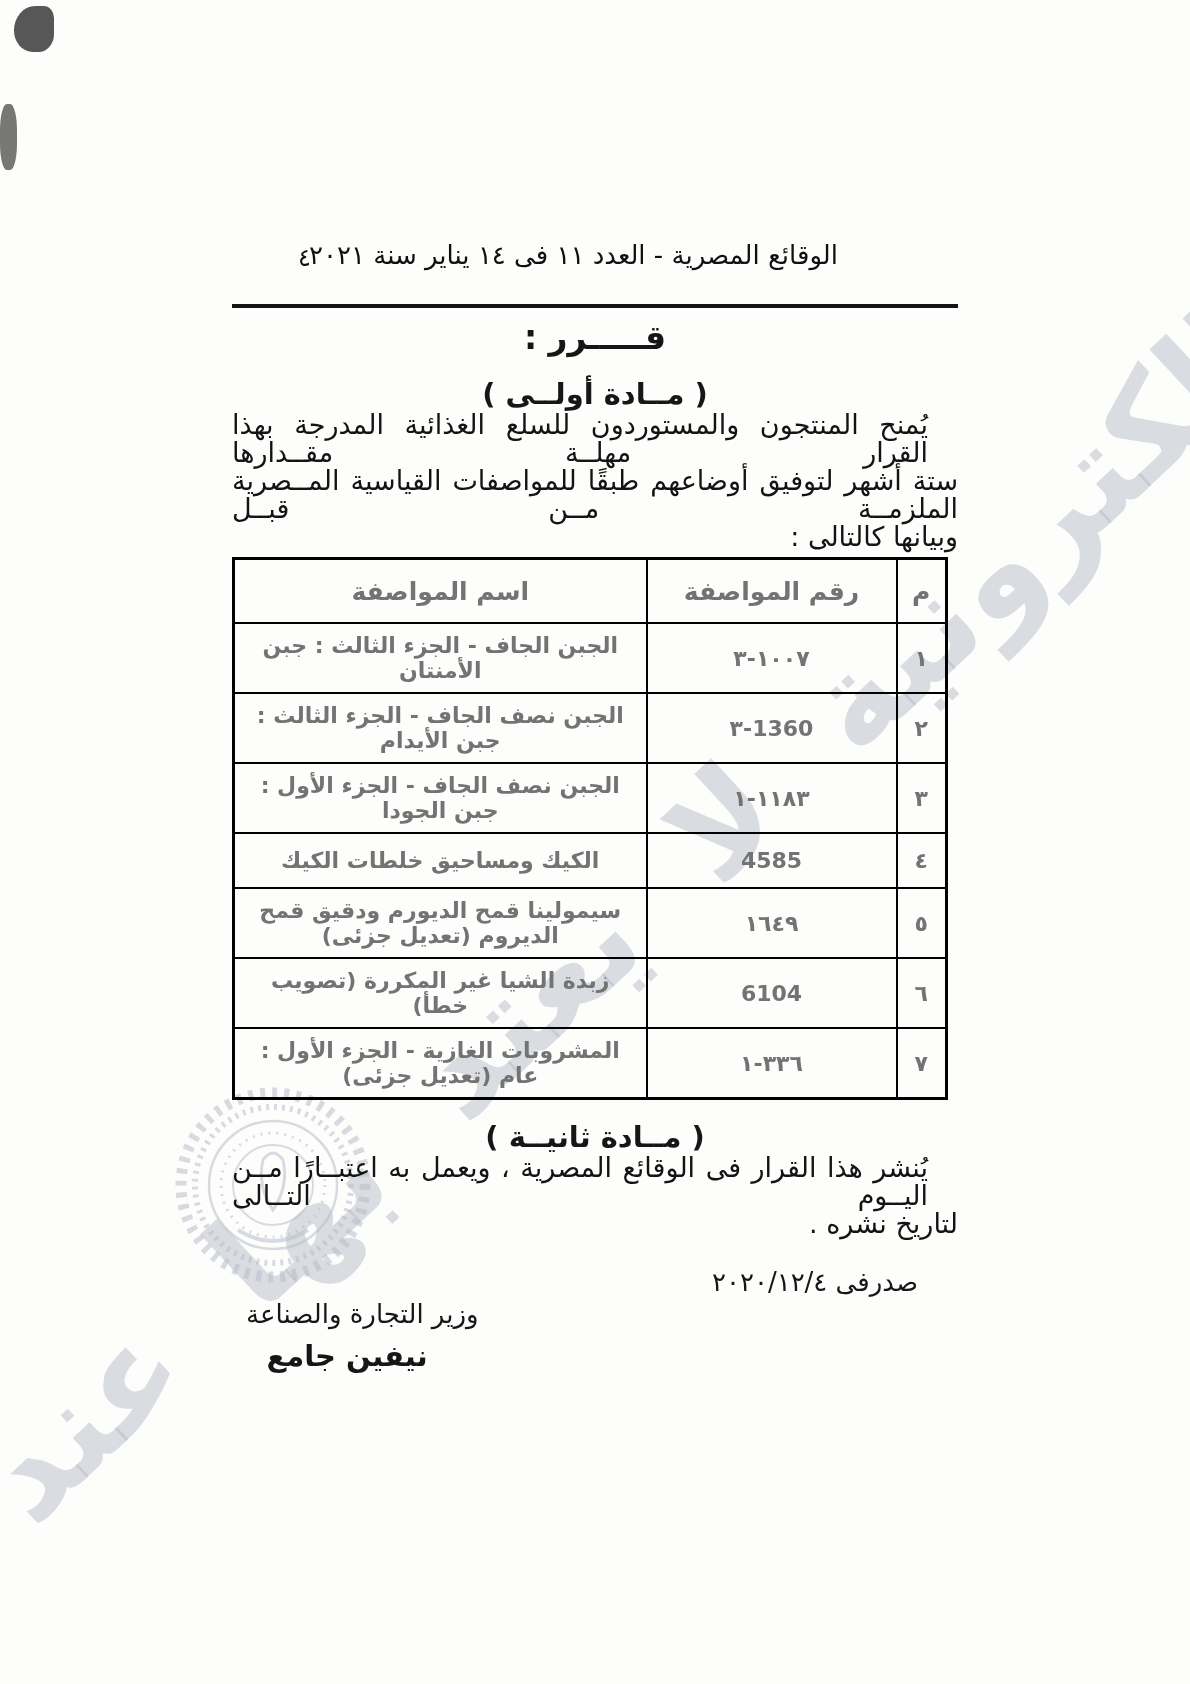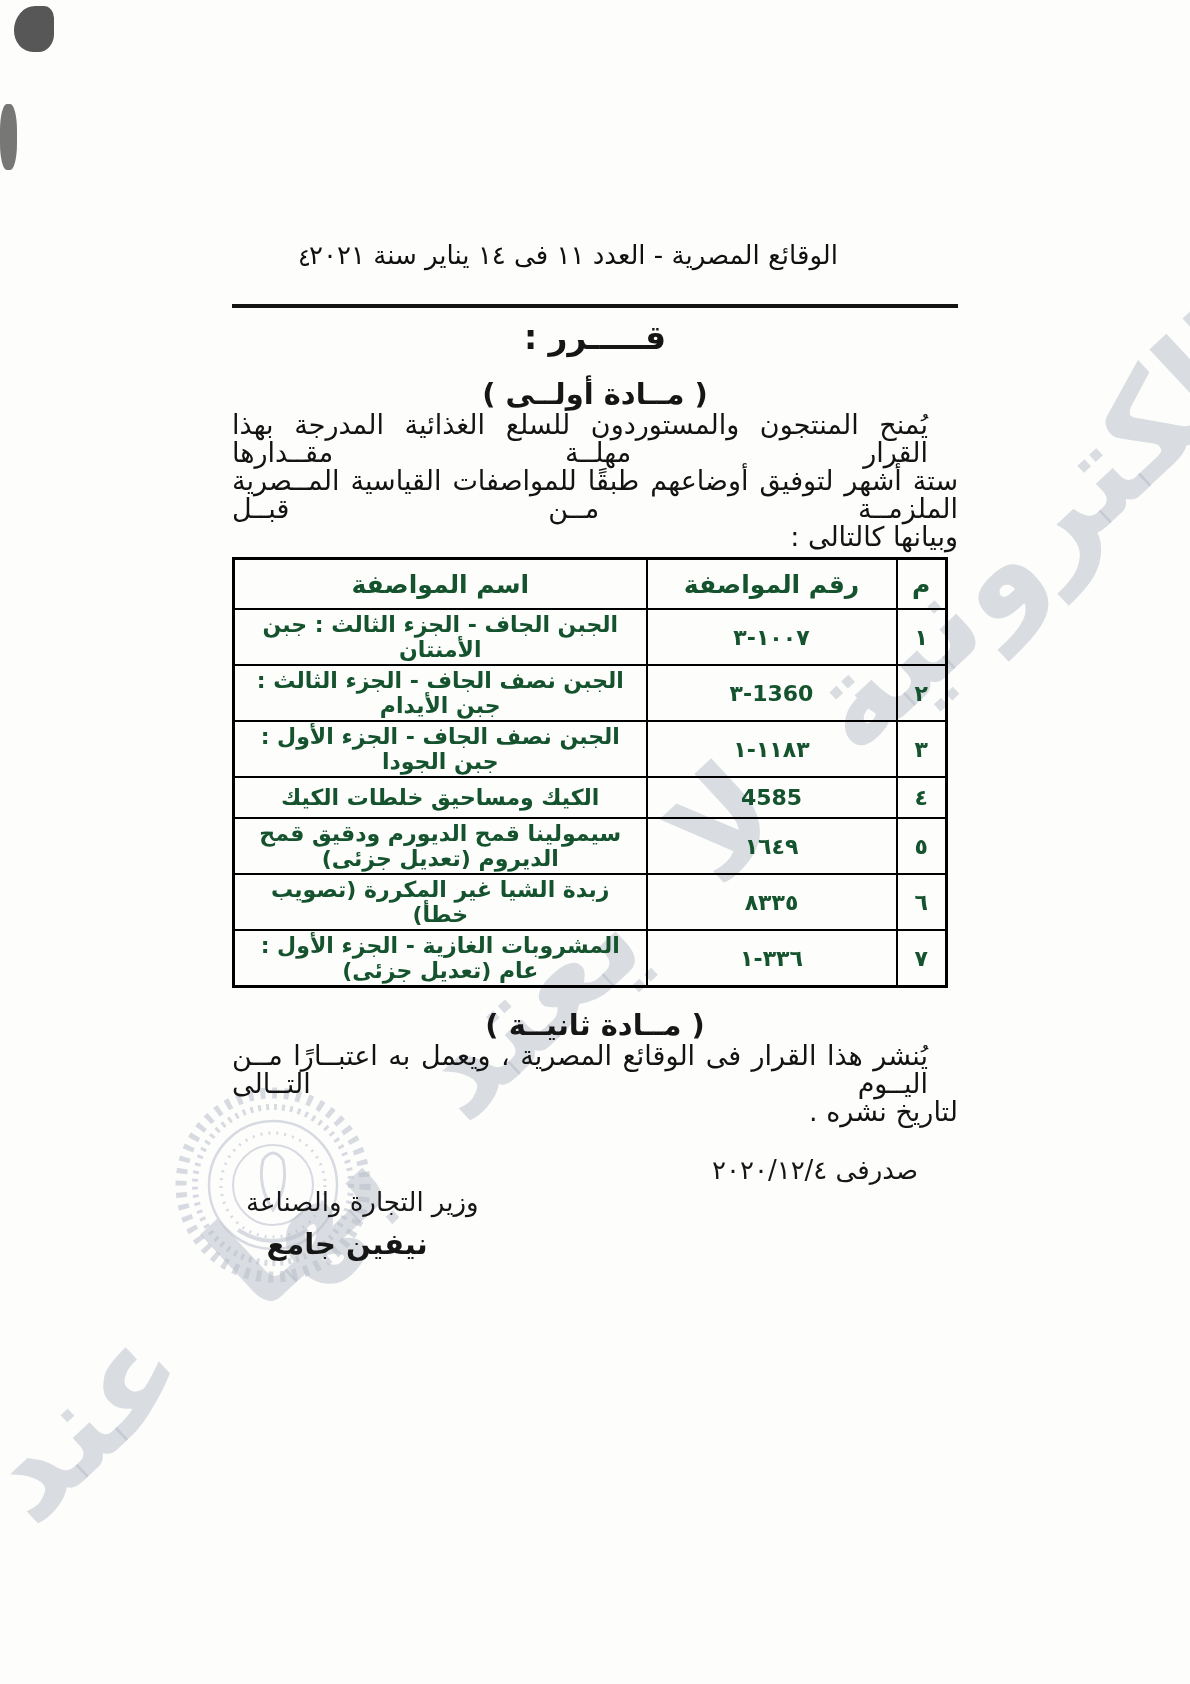--- a/index.html
+++ b/index.html
@@ -36,21 +36,21 @@
   .just{text-align:justify;text-align-last:justify;}
   .indent{padding-right:30px;}
   .alignr{text-align:right;}
   
   table.spec{
     border-collapse:collapse;width:716px;margin:6px 10px 0 0;
     border:3px solid #000;background:transparent;direction:rtl;
   }
   table.spec th,table.spec td{
     border:2px solid #000;text-align:center;vertical-align:middle;
-    font-weight:bold;padding:2px 8px;color:#14532d;
+    font-weight:bold;padding:9px 8px;color:#737373;
   }
   table.spec th{height:44px;font-size:25px;}
   table.spec td{height:35px;font-size:22px;}
   col.c-idx{width:50px;} col.c-num{width:250px;} col.c-name{width:auto;}
   
   .issued-line{text-align:right;padding-right:40px;font-size:26px;margin-top:29px;}
   .minister-title{text-align:left;padding-left:14px;font-size:26px;margin-top:2px;}
   .minister-name-row{text-align:left;margin-top:10px;}
   .minister-name{display:inline-block;width:230px;text-align:center;
     font-weight:bold;font-size:29px;}
@@ -127,21 +127,21 @@
         <td>4585</td>
         <td>الكيك ومساحيق خلطات الكيك</td>
       </tr>
       <tr>
         <td>٥</td>
         <td>١٦٤٩</td>
         <td>سيمولينا قمح الديورم ودقيق قمح الديروم (تعديل جزئى)</td>
       </tr>
       <tr>
         <td>٦</td>
-        <td>٨٣٣٥</td>
+        <td>6104</td>
         <td>زبدة الشيا غير المكررة (تصويب خطأ)</td>
       </tr>
       <tr>
         <td>٧</td>
         <td>٣٣٦-١</td>
         <td>المشروبات الغازية - الجزء الأول : عام (تعديل جزئى)</td>
       </tr>
     </tbody>
   </table>
 

